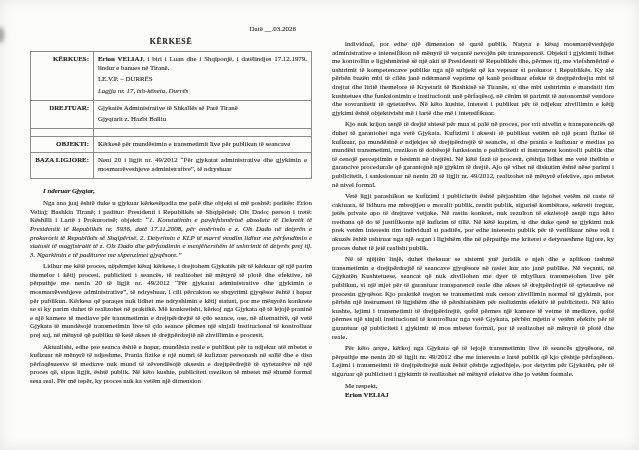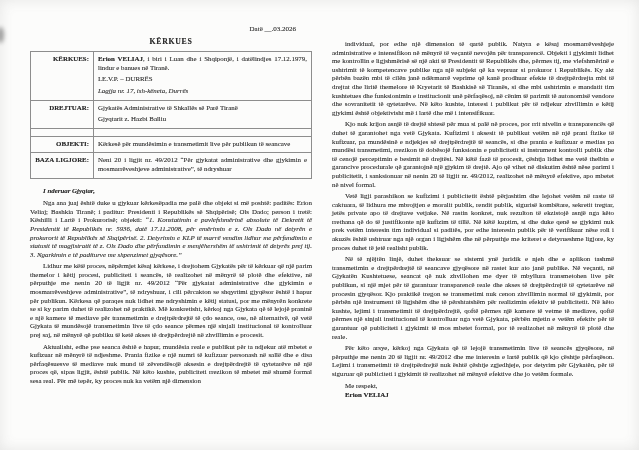--- a/index.html
+++ b/index.html
@@ -49,21 +49,21 @@
   p.signature { font-weight:bold; color:#2a2a2a; }
 </style>
 </head>
 <body>
 
 <div class="page">
   <div class="scan-smudge"></div>
 
   <div class="col col-left">
     <div class="date-line">Datë __.03.2026</div>
-    <div class="title">KËRKUES</div>
+    <div class="title">KËRKESË</div>
 
     <table class="header-table">
       <tbody>
           <tr>
         <td class="lbl">KËRKUES:</td>
         <td>
           <div class="cell-line"><span class="b">Erion VELIAJ</span><span>, i biri i Luan dhe i Shqiponjë, i datëlindjes 17.12.1979, lindur e banues në Tiranë.</span></div>
           <div class="cell-line">I.E.V.P. – DURRËS</div>
           <div class="cell-line it">Lagjja nr. 17, ish-këneta, Durrës</div>
         </td>

